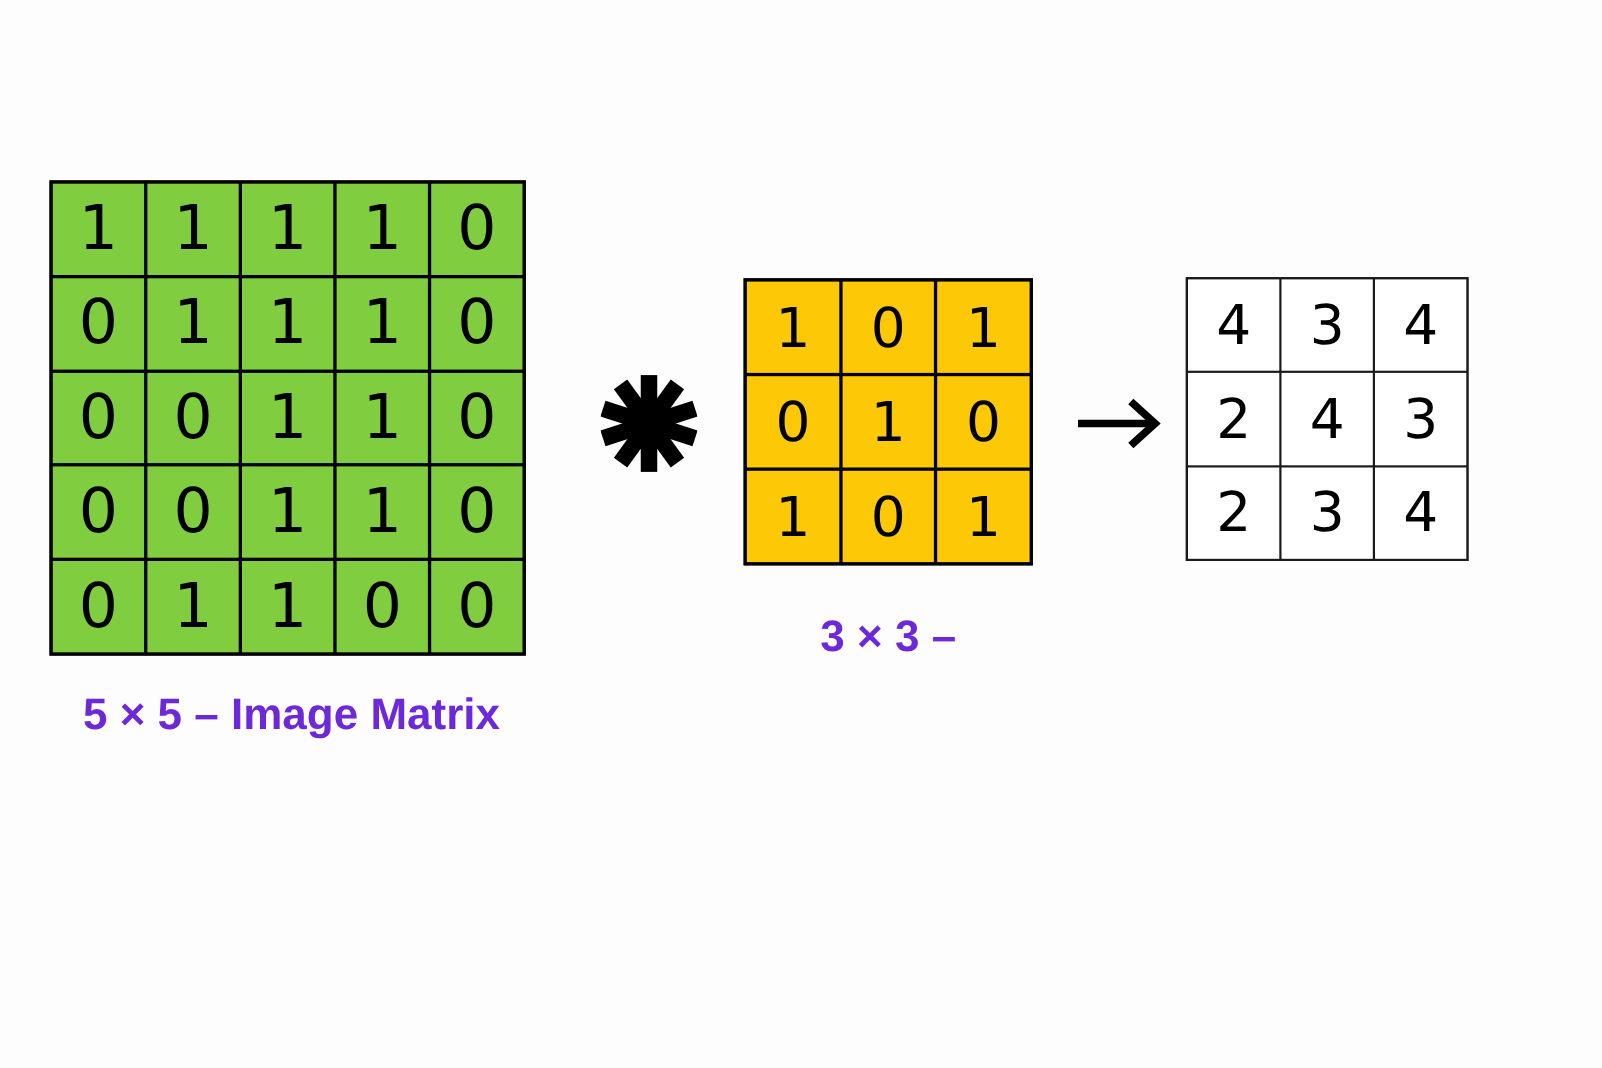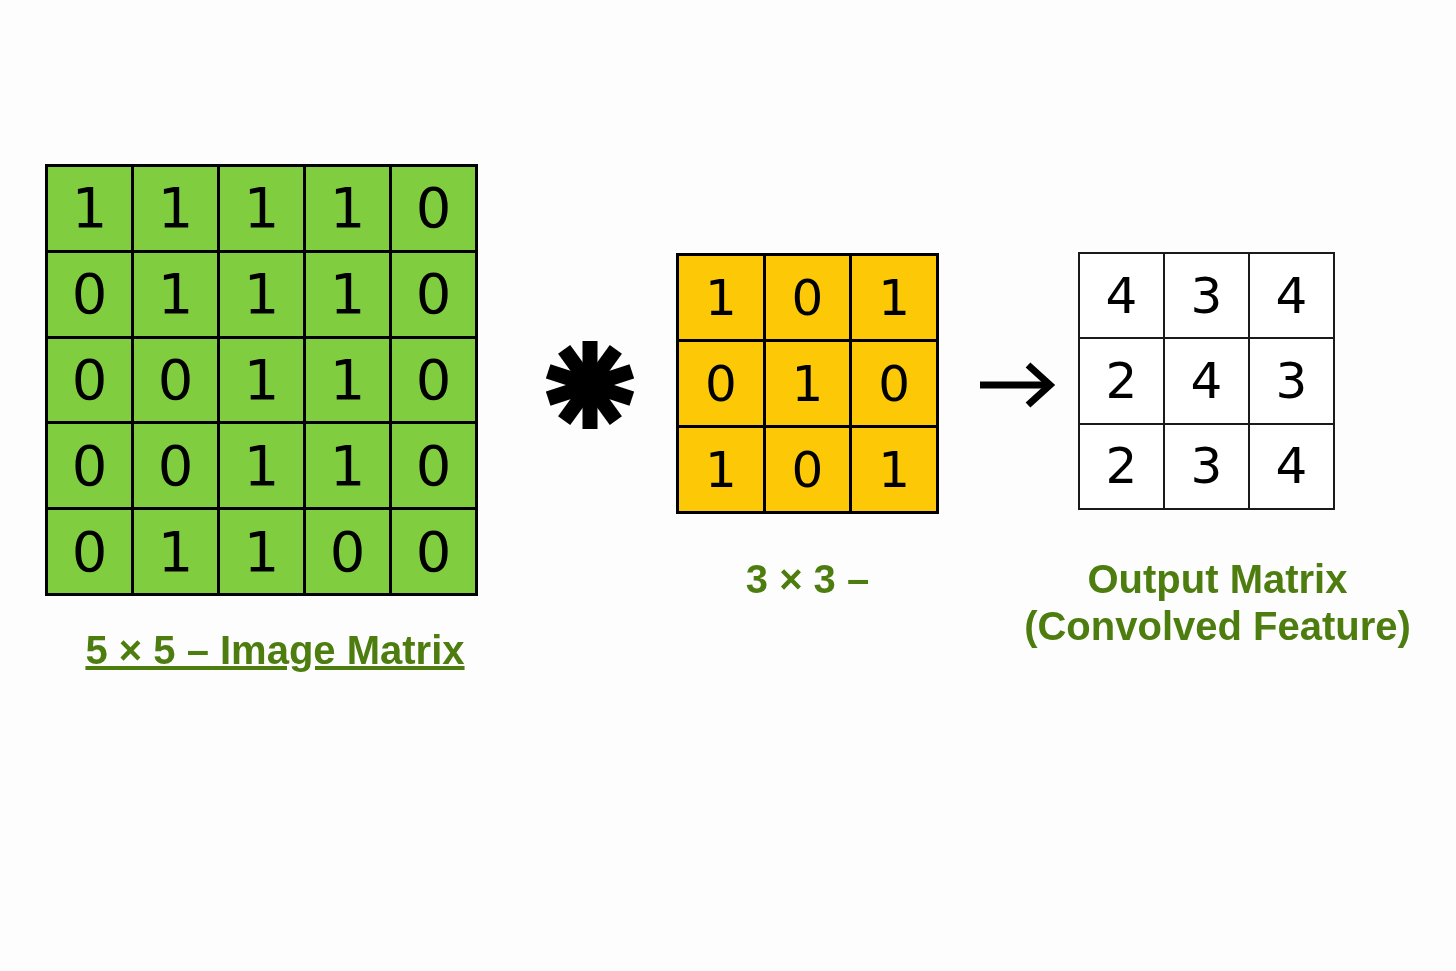--- a/index.html
+++ b/index.html
@@ -107,34 +107,33 @@
     width: 100px;
     height: 70px;
     display: flex;
     align-items: center;
     justify-content: center;
   }
 
   
   .caption {
     position: absolute;
-    color: #4d7c0f;
+    color: #6d28d9;
     font-family: "Liberation Sans", sans-serif;
     font-weight: bold;
     text-align: center;
     line-height: 1.18;
     white-space: nowrap;
   }
 
   #image-caption {
-    left: 30px;
+    left: 20px;
     top: 627px;
     width: 490px;
     font-size: 40px;
-    text-decoration: underline;
   }
 
   #filter-caption {
     left: 620px;
     top: 556px;
     width: 375px;
     font-size: 40px;
   }
 
   #output-caption {
@@ -235,18 +234,14 @@
 
     <div class="cell">2</div>
     <div class="cell">4</div>
     <div class="cell">3</div>
 
     <div class="cell">2</div>
     <div class="cell">3</div>
     <div class="cell">4</div>
   </div>
 
-  <div class="caption" id="output-caption">
-    <span class="caption-line">Output Matrix</span>
-    <span class="caption-line">(Convolved Feature)</span>
-  </div>
 
 </div>
 
 </body></html>

